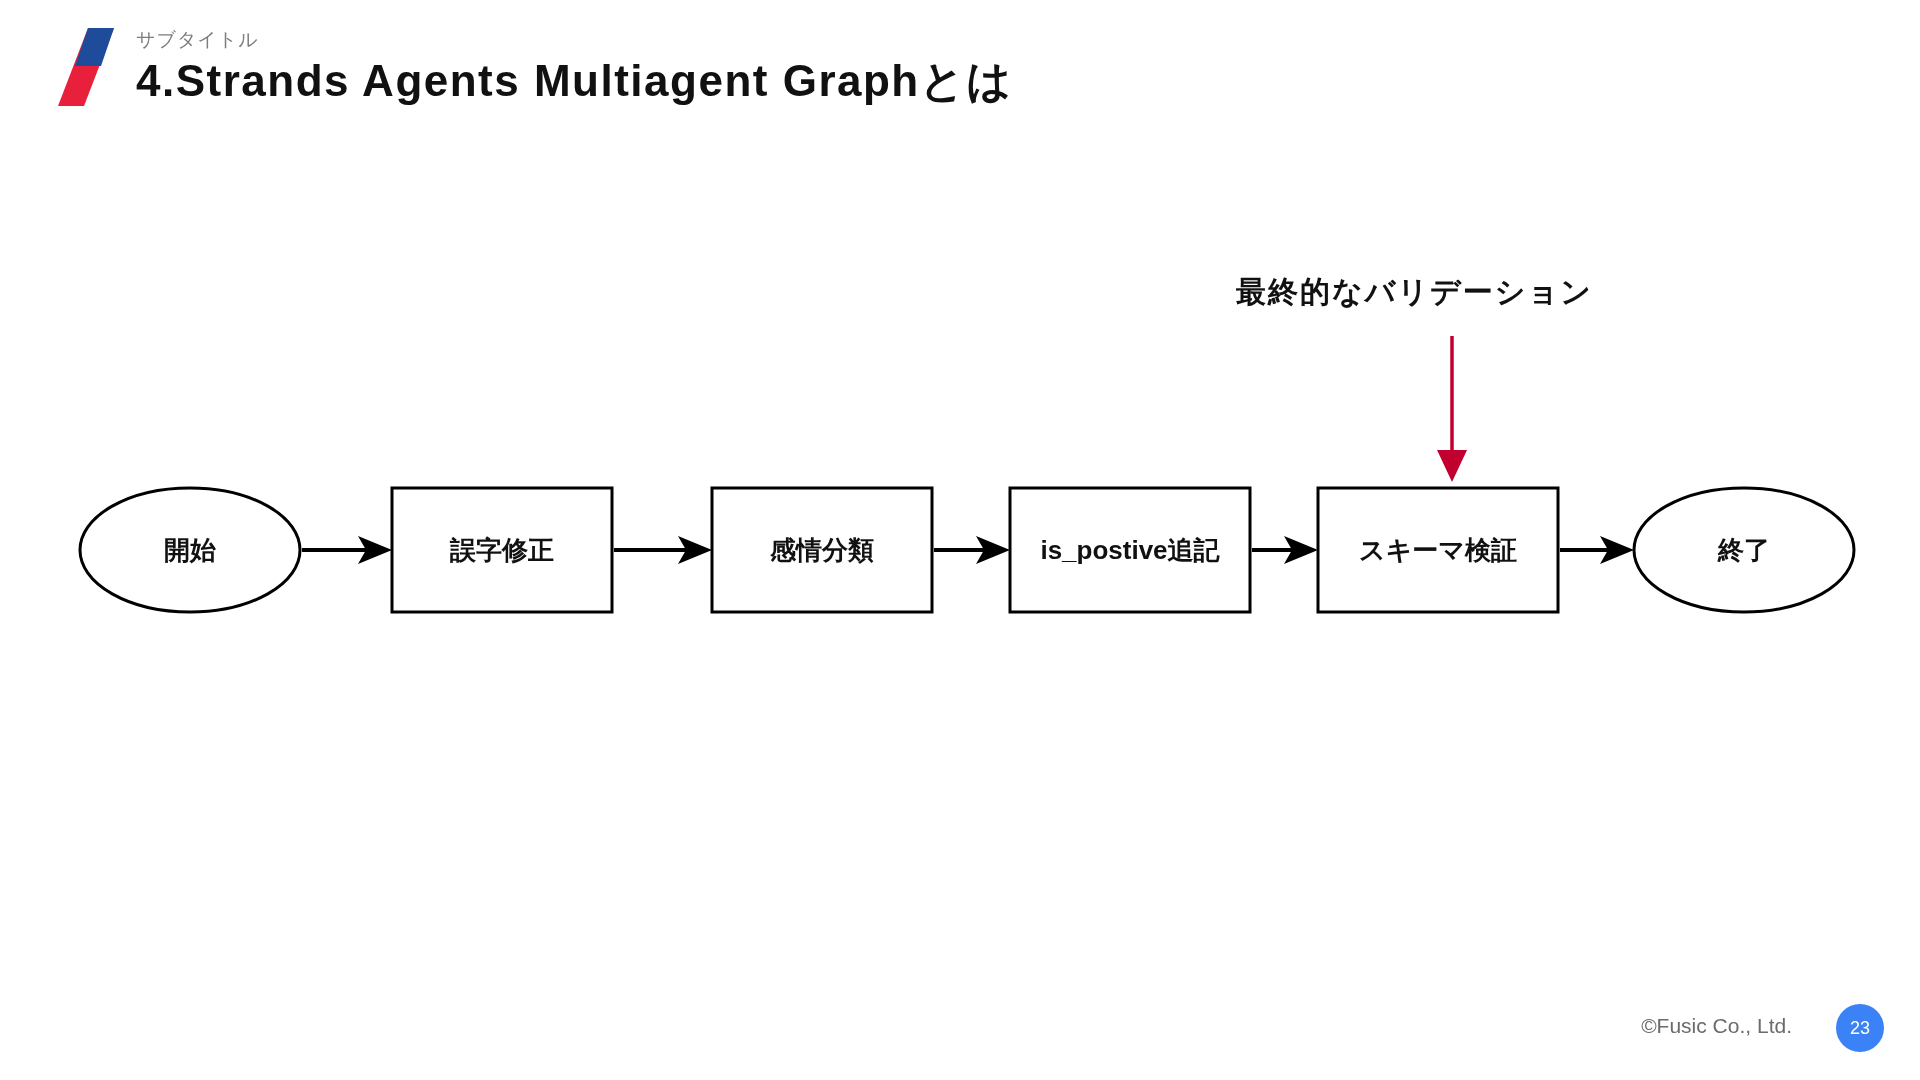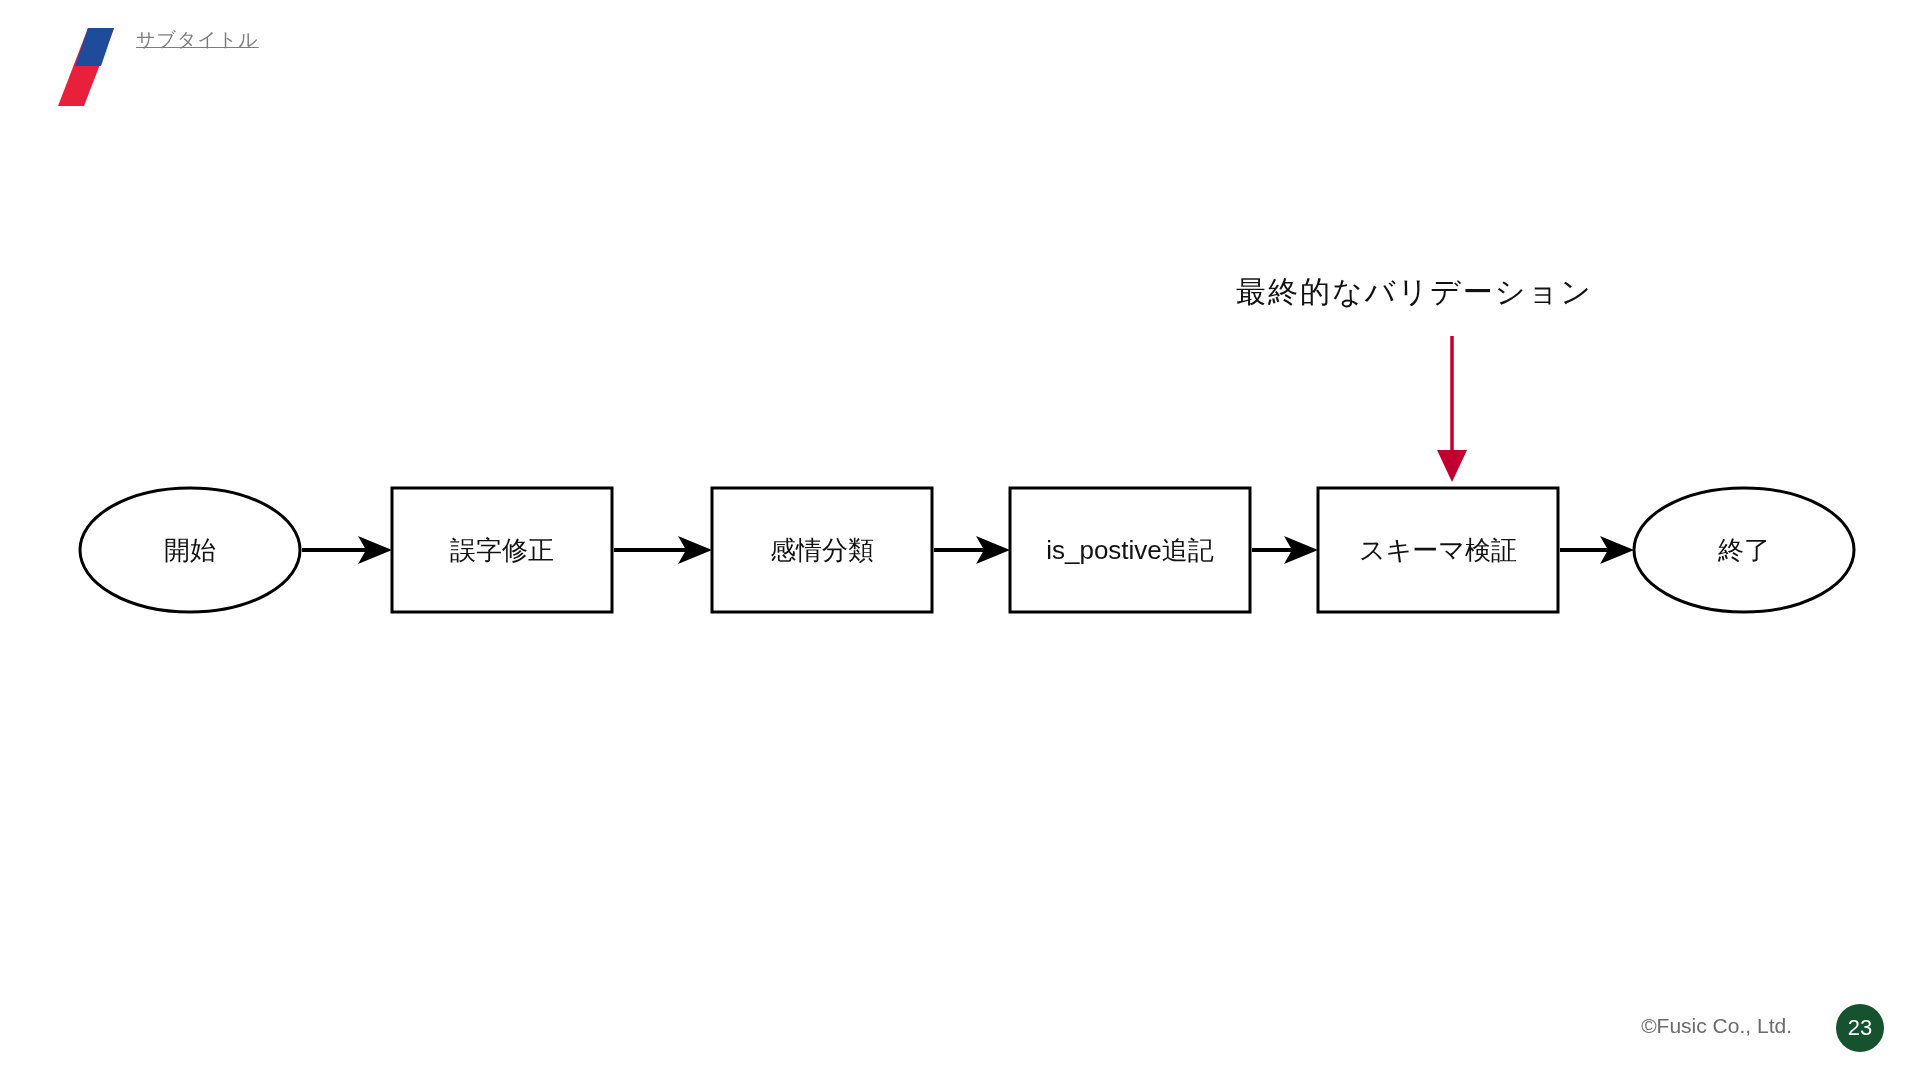--- a/index.html
+++ b/index.html
@@ -31,40 +31,40 @@
     height: 78px;
   }
   #subtitle-text {
     position: absolute;
     left: 136px;
     top: 27px;
     font-size: 19px;
     letter-spacing: 1px;
     color: #7d7d7d;
     white-space: nowrap;
-    text-decoration: underline;
   }
   #slide-title {
     position: absolute;
     left: 136px;
     top: 52px;
     font-size: 44px;
     font-weight: bold;
     letter-spacing: 1.5px;
     color: #111111;
     white-space: nowrap;
   }
 
   
   #diagram-area {
     position: absolute;
     left: 0;
     top: 150px;
     width: 1920px;
     height: 800px;
+    font-weight: bold;
   }
   #flow-svg {
     position: absolute;
     left: 0;
     top: 0;
   }
   .node-shape {
     fill: #ffffff;
     stroke: #000000;
     stroke-width: 3;
@@ -119,40 +119,41 @@
     white-space: nowrap;
     text-align: center;
   }
   #page-number-badge {
     position: absolute;
     right: 36px;
     bottom: 28px;
     width: 48px;
     height: 48px;
     border-radius: 50%;
-    background: #14532d;
+    background: #3b82f6;
     color: #ffffff;
-    font-size: 22px;
+    font-size: 18px;
     display: flex;
     align-items: center;
     justify-content: center;
   }
 </style>
 </head>
 <body>
 
 <div id="slide-header">
 
   <svg id="logo-mark" viewBox="0 0 56 78" width="56" height="78" aria-hidden="true">
     <polygon points="30,0 56,0 26,78 0,78" fill="#E8203C"></polygon>
     <polygon points="30,0 56,0 43,38 17,38" fill="#1F4B9B"></polygon>
   </svg>
 
   <div id="subtitle-text">サブタイトル</div>
 
+  <div id="slide-title">4.Strands Agents Multiagent Graphとは</div>
 </div>
 
 <div id="diagram-area">
 
   <div id="annotation-text">最終的なバリデーション</div>
 
   <svg id="flow-svg" width="1920" height="800" viewBox="0 0 1920 800">
 
     <g>
       <line class="edge-line" x1="302" y1="400" x2="376" y2="400"></line>

